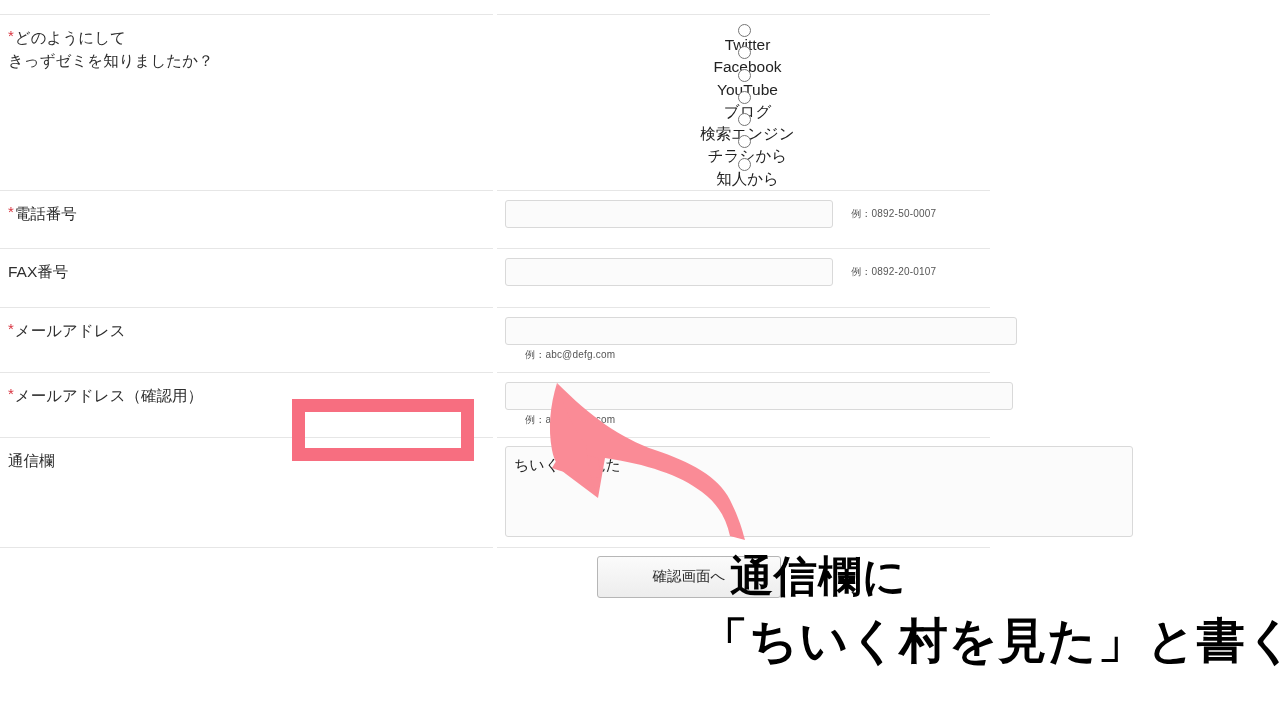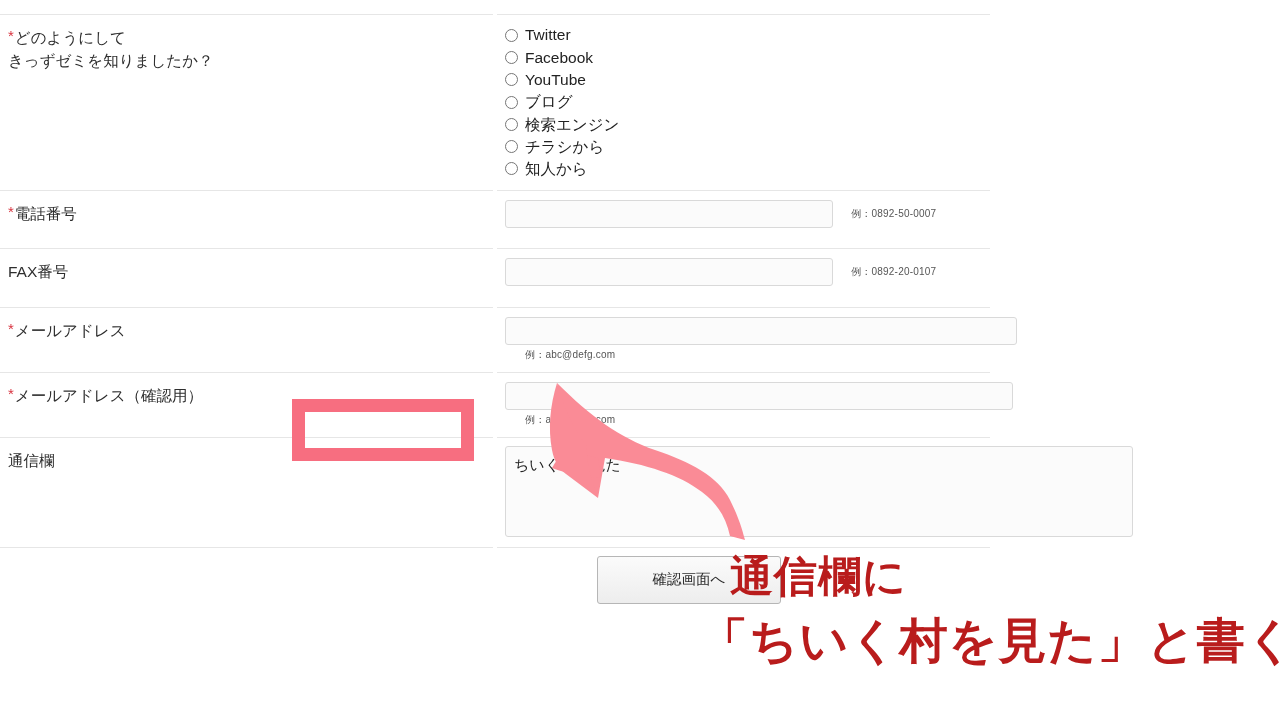--- a/index.html
+++ b/index.html
@@ -77,20 +77,21 @@
     list-style: none;
     margin: 0;
     padding: 0;
   }
   .radio-list li {
     display: flex;
     align-items: center;
     height: 22.3px;
     font-size: 15.5px;
     color: #222;
+    flex-direction: column;
   }
   .radio-mark {
     width: 11px;
     height: 11px;
     border: 1px solid #767676;
     border-radius: 50%;
     background: #fff;
     margin-right: 7px;
     flex: none;
   }
@@ -133,21 +134,21 @@
     color: #222;
     padding: 7px 8px;
     line-height: 1.4;
   }
 
   
   .btn-row td { padding: 8px 0 12px 0; }
   .btn-cell { text-align: left; padding-left: 8px !important; }
   .submit-btn {
     width: 184px;
-    height: 48px;
+    height: 42px;
     margin-left: 92px;
     background: linear-gradient(#fbfbfb, #ededed);
     border: 1px solid #b6b6b6;
     border-radius: 3px;
     font-family: "Liberation Sans", "DejaVu Sans", sans-serif;
     font-size: 14.5px;
     color: #2b2b2b;
     cursor: pointer;
   }
 
@@ -171,21 +172,21 @@
     position: absolute;
     left: 440px;
     top: 368px;
     width: 330px;
     height: 210px;
   }
   .ann-text {
     position: absolute;
     font-family: Liberation Serif, serif;
     font-weight: bold;
-    color: #b91c1c;
+    color: #000000;
     white-space: nowrap;
     letter-spacing: 1px;
   }
   .ann-line1 { left: 730px; top: 548px; font-size: 43px; }
   .ann-line2 { left: 700px; top: 609px; font-size: 48px; }
 </style>
 </head>
 <body>
 
 <div class="form-wrap">

